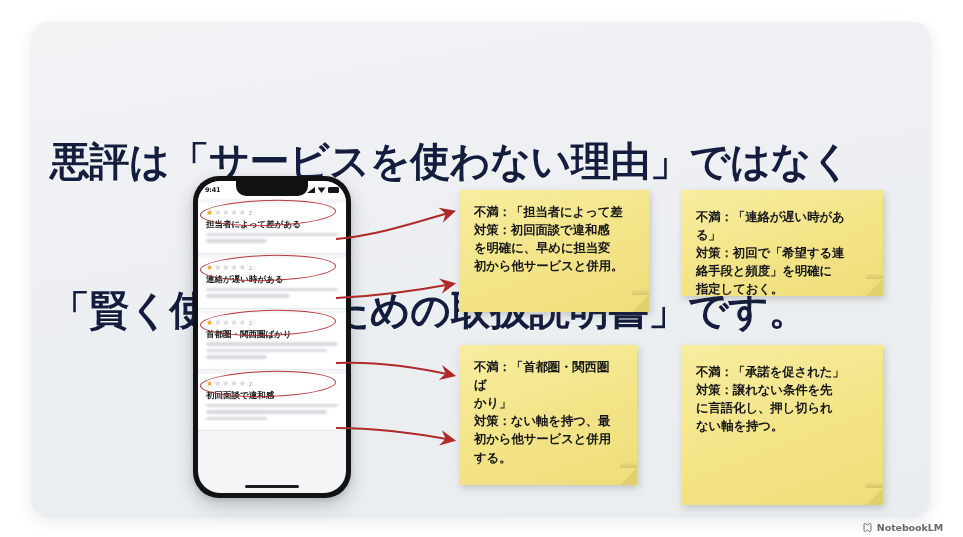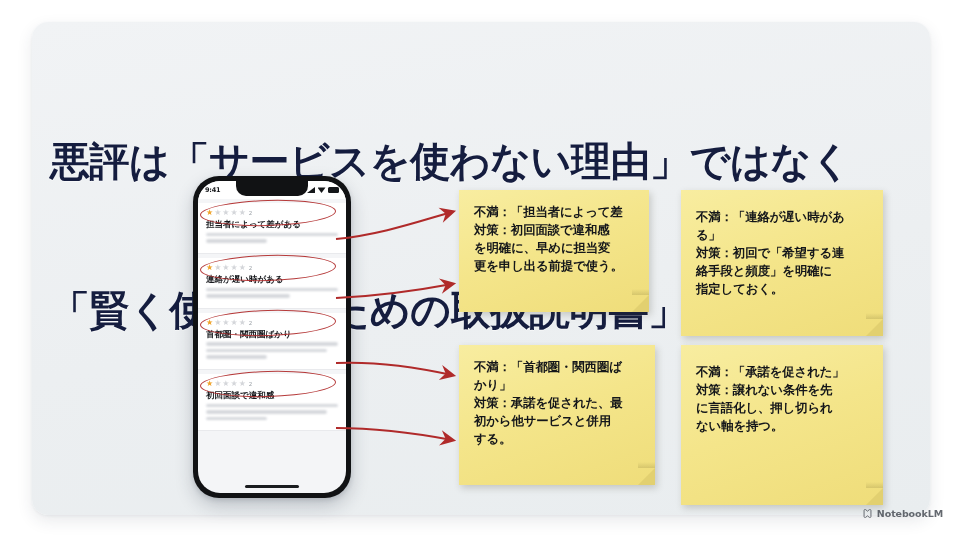--- a/index.html
+++ b/index.html
@@ -234,30 +234,30 @@
     position: absolute;
     right: 0;
     bottom: 17px;
     width: 17px;
     height: 6px;
     background: linear-gradient(to top, rgba(120,110,50,0.22), rgba(120,110,50,0));
   }
   .note-line { display: block; }
 
   #note-1 { left: 459px; top: 190px; width: 190px; height: 122px; }
-  #note-2 { left: 681px; top: 190px; width: 202px; height: 146px; }
-  #note-3 { left: 459px; top: 345px; width: 196px; height: 140px; }
+  #note-2 { left: 681px; top: 190px; width: 202px; height: 106px; }
+  #note-3 { left: 459px; top: 345px; width: 178px; height: 140px; }
   #note-4 { left: 681px; top: 345px; width: 202px; height: 160px; }
   #note-2, #note-4 { padding-top: 18px; }
 
   
   #watermark {
     position: absolute;
     right: 20px;
-    bottom: 18px;
+    bottom: 4px;
     display: flex;
     align-items: center;
     gap: 4px;
     color: #4a4f57;
     font-size: 9.5px;
     font-weight: 600;
     opacity: 0.85;
   }
   #watermark .wm-text { letter-spacing: -0.1px; }
 </style>
@@ -372,38 +372,38 @@
     <path d="M336,239 C380,235 420,221 452,212" stroke="#b02a2a" stroke-width="2.1" fill="none" marker-end="url(#ah)"></path>
     <path d="M336,298 C380,296 420,290 452,284" stroke="#b02a2a" stroke-width="2.1" fill="none" marker-end="url(#ah)"></path>
     <path d="M336,363 C380,361 420,368 452,375" stroke="#b02a2a" stroke-width="2.1" fill="none" marker-end="url(#ah)"></path>
     <path d="M336,428 C380,428 420,434 452,440" stroke="#b02a2a" stroke-width="2.1" fill="none" marker-end="url(#ah)"></path>
   </svg>
 
   <div class="note" id="note-1">
     <span class="note-line">不満：「担当者によって差</span>
     <span class="note-line">対策：初回面談で違和感</span>
     <span class="note-line">を明確に、早めに担当変</span>
-    <span class="note-line">更を申し出る前提で使う。</span>
+    <span class="note-line">初から他サービスと併用。</span>
     <span class="fold-shadow"></span>
     <span class="fold"></span>
   </div>
 
   <div class="note" id="note-2">
     <span class="note-line">不満：「連絡が遅い時がある」</span>
     <span class="note-line">対策：初回で「希望する連</span>
     <span class="note-line">絡手段と頻度」を明確に</span>
     <span class="note-line">指定しておく。</span>
     <span class="fold-shadow"></span>
     <span class="fold"></span>
   </div>
 
   <div class="note" id="note-3">
     <span class="note-line">不満：「首都圏・関西圏ば</span>
     <span class="note-line">かり」</span>
-    <span class="note-line">対策：承諾を促された、最</span>
+    <span class="note-line">対策：ない軸を持つ、最</span>
     <span class="note-line">初から他サービスと併用</span>
     <span class="note-line">する。</span>
     <span class="fold-shadow"></span>
     <span class="fold"></span>
   </div>
 
   <div class="note" id="note-4">
     <span class="note-line">不満：「承諾を促された」</span>
     <span class="note-line">対策：譲れない条件を先</span>
     <span class="note-line">に言語化し、押し切られ</span>

